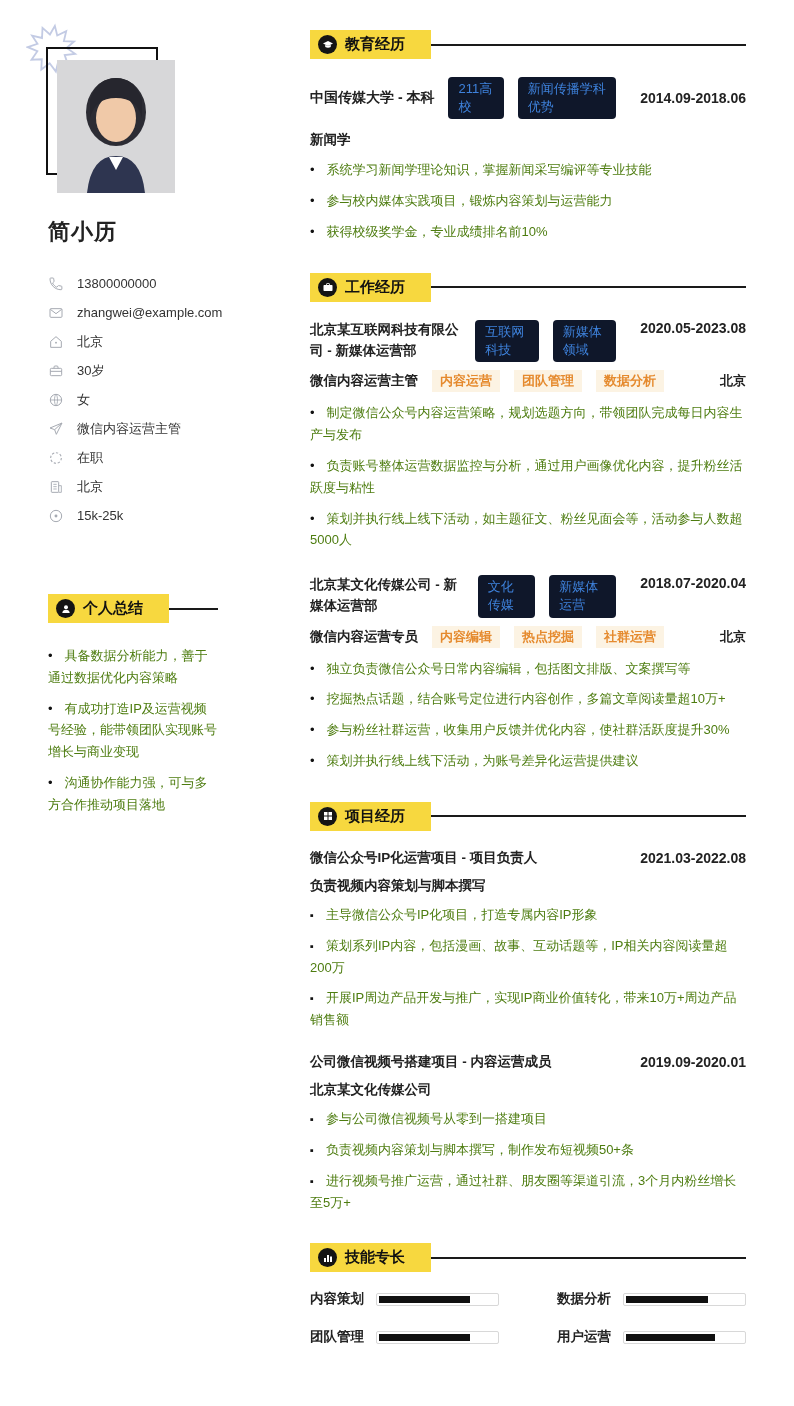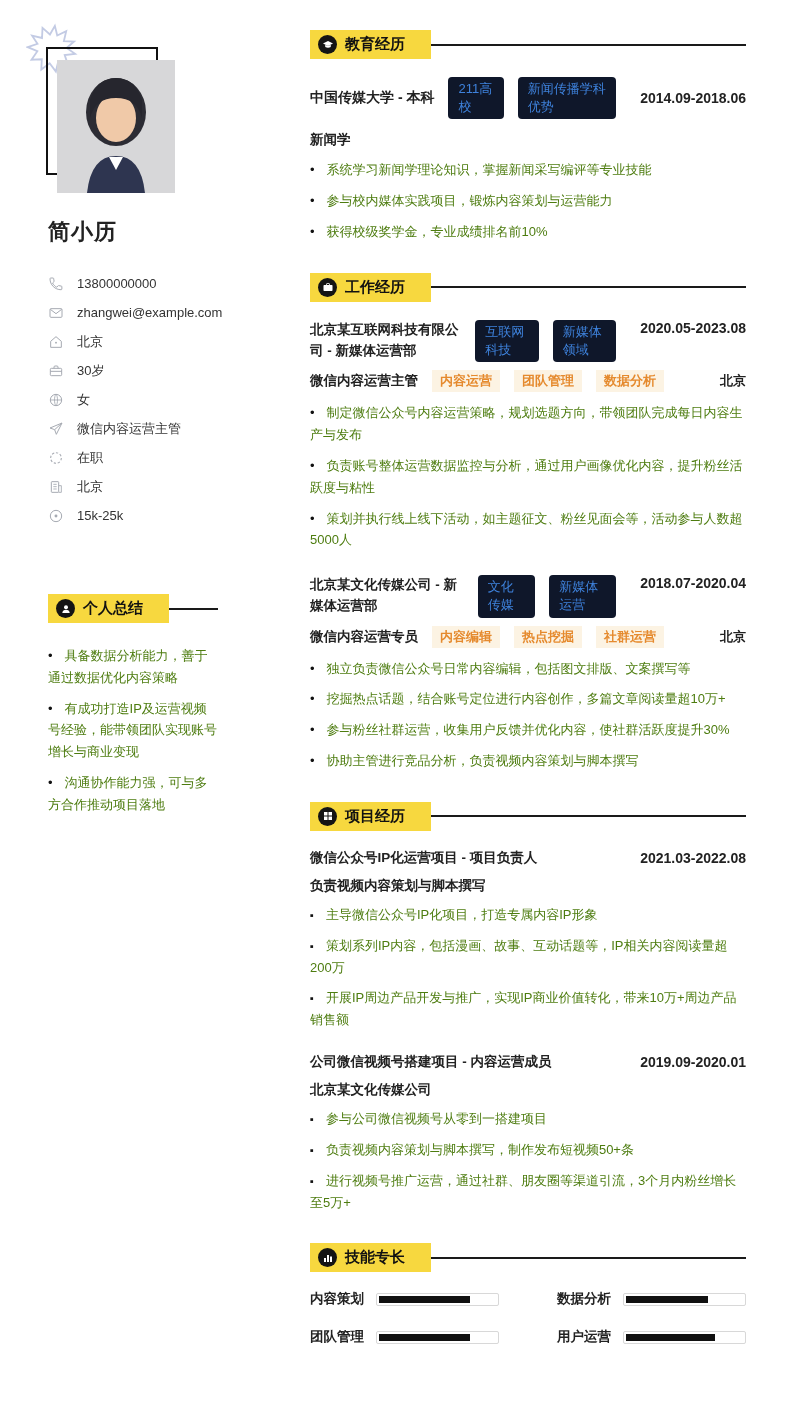--- a/index.html
+++ b/index.html
@@ -280,21 +280,21 @@
           <span class="pname">微信内容运营专员</span>
           <span class="otag">内容编辑</span>
           <span class="otag">热点挖掘</span>
           <span class="otag">社群运营</span>
           <span class="loc">北京</span>
         </div>
         <div>
           <div class="bullet">独立负责微信公众号日常内容编辑，包括图文排版、文案撰写等</div>
           <div class="bullet">挖掘热点话题，结合账号定位进行内容创作，多篇文章阅读量超10万+</div>
           <div class="bullet">参与粉丝社群运营，收集用户反馈并优化内容，使社群活跃度提升30%</div>
-          <div class="bullet">协助主管进行竞品分析，负责视频内容策划与脚本撰写</div>
+          <div class="bullet">策划并执行线上线下活动，为账号差异化运营提供建议</div>
         </div>
       </div>
     </div>
 
     <div class="section">
       <div class="sec-head">
         <div class="sec-badge">
           <span class="sicon">
               <svg viewBox="0 0 24 24">
                 <rect x="4" y="4" width="7" height="7" fill="#fff"></rect>

